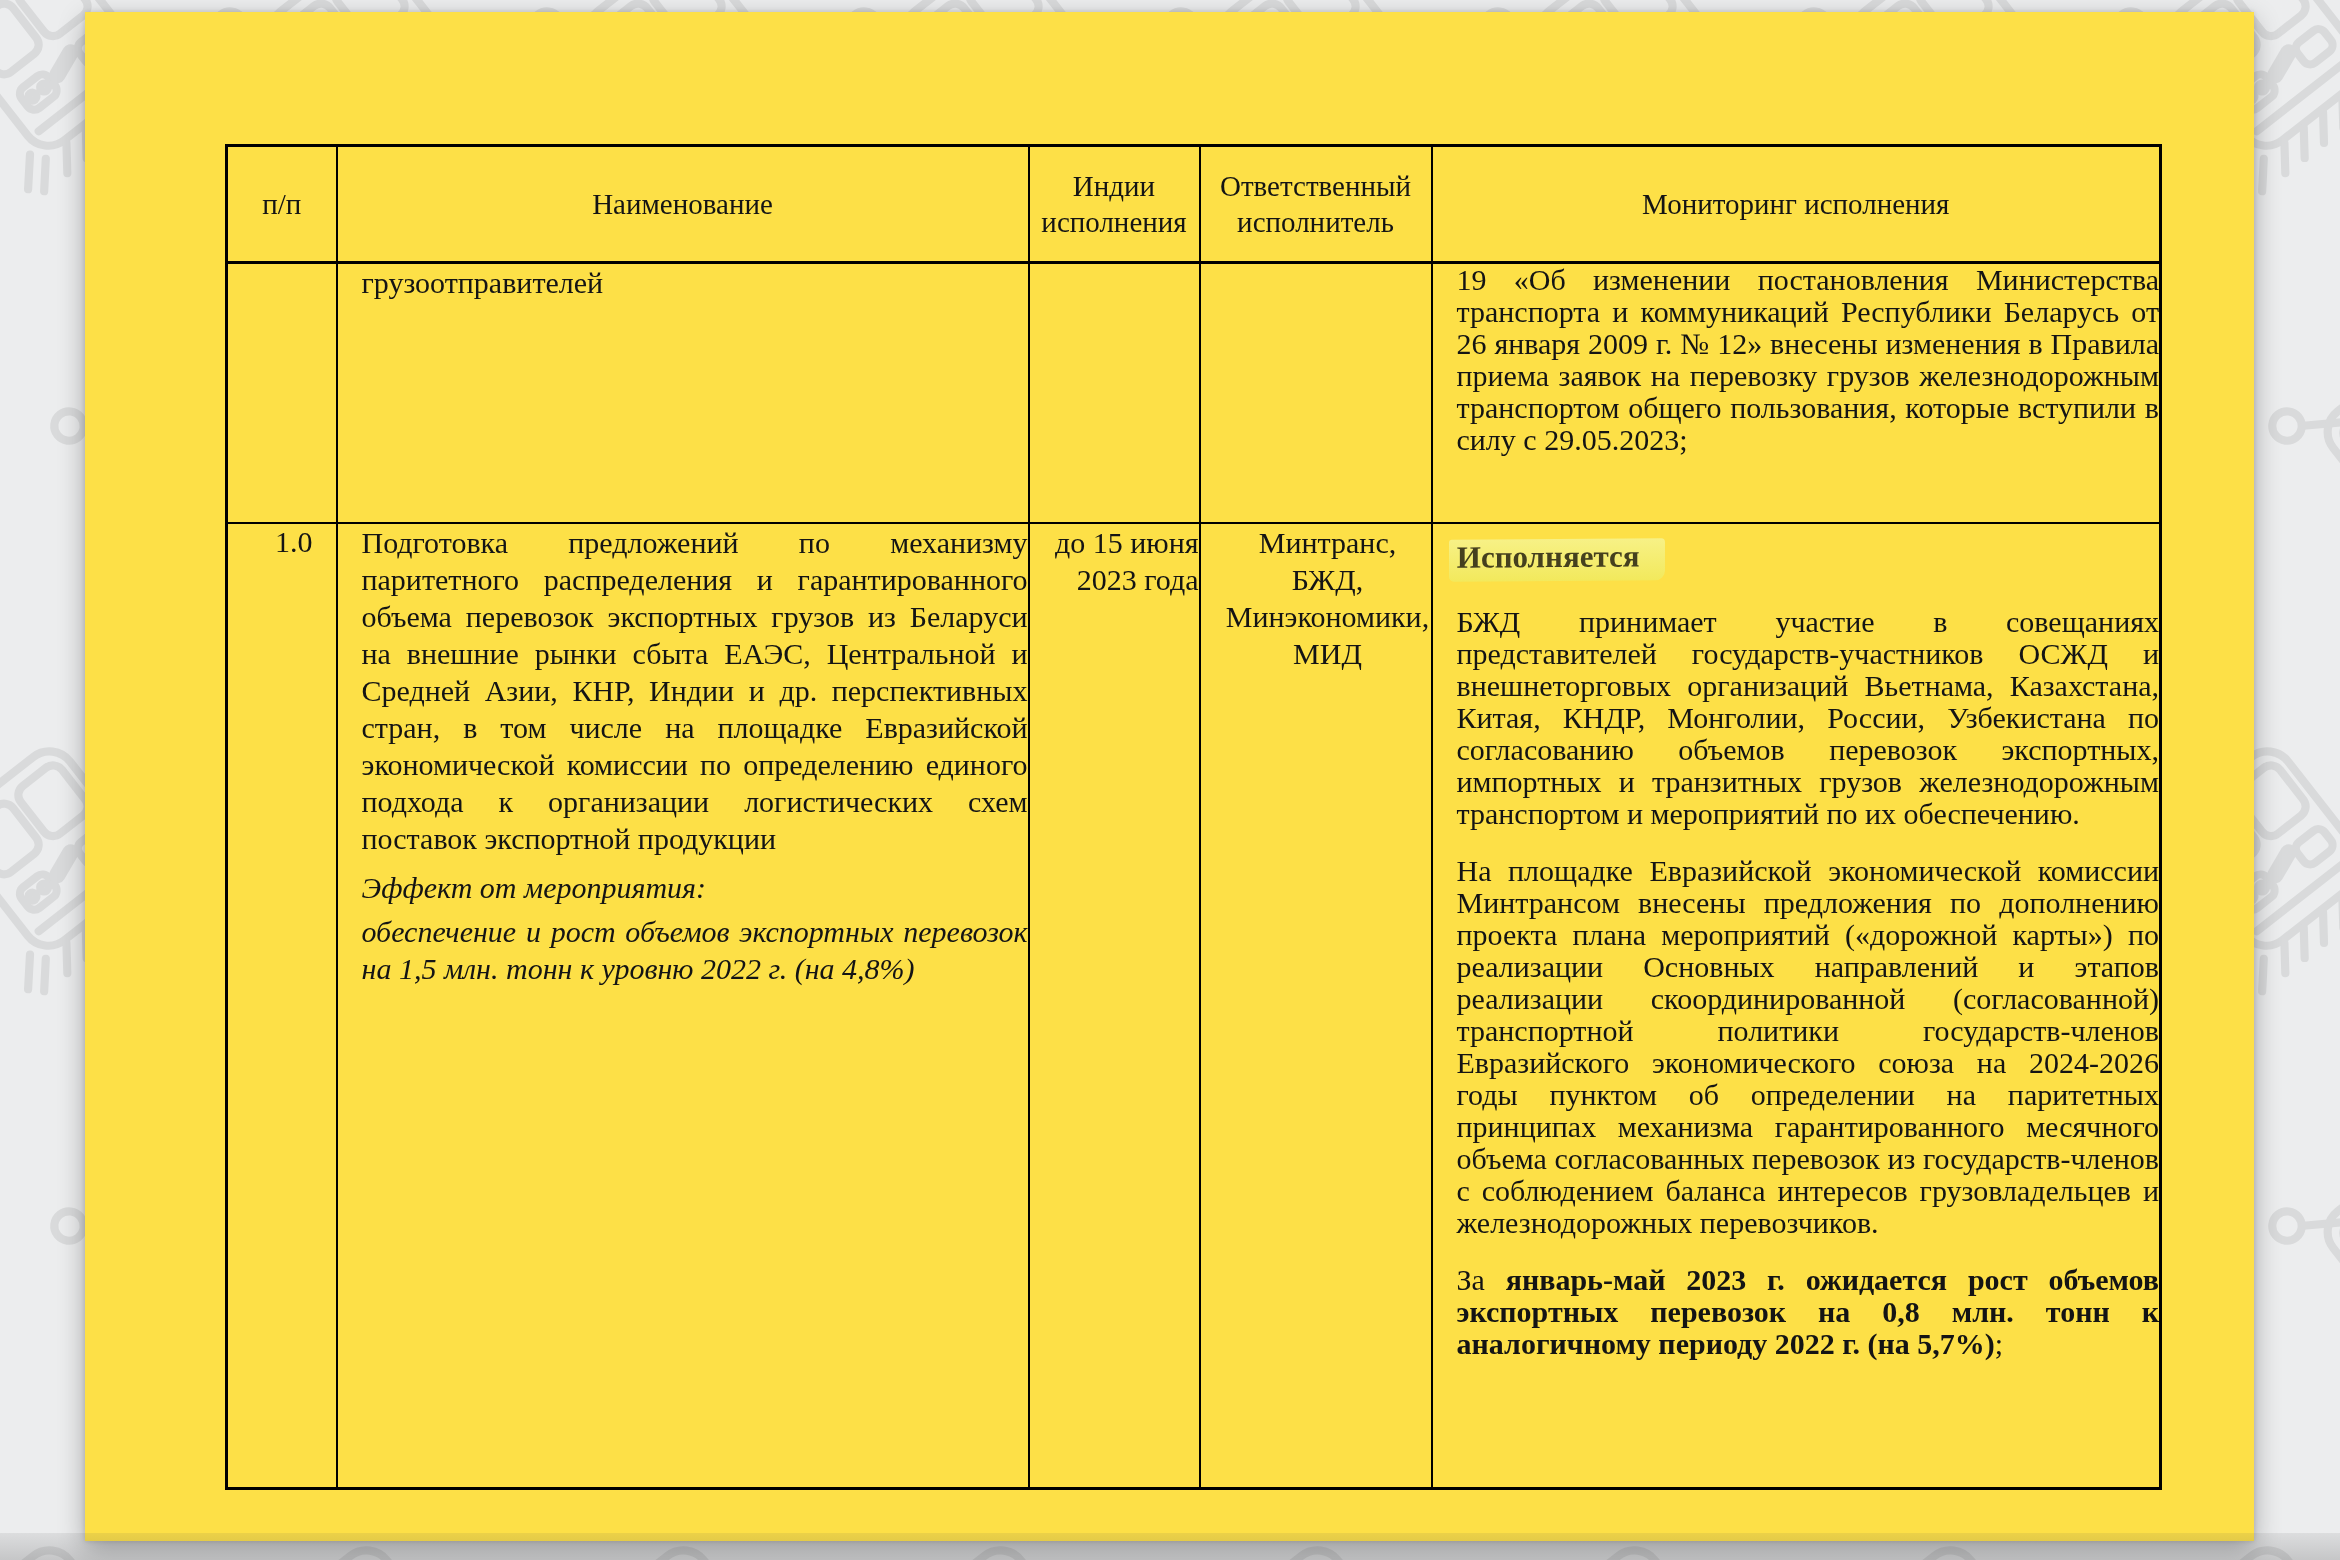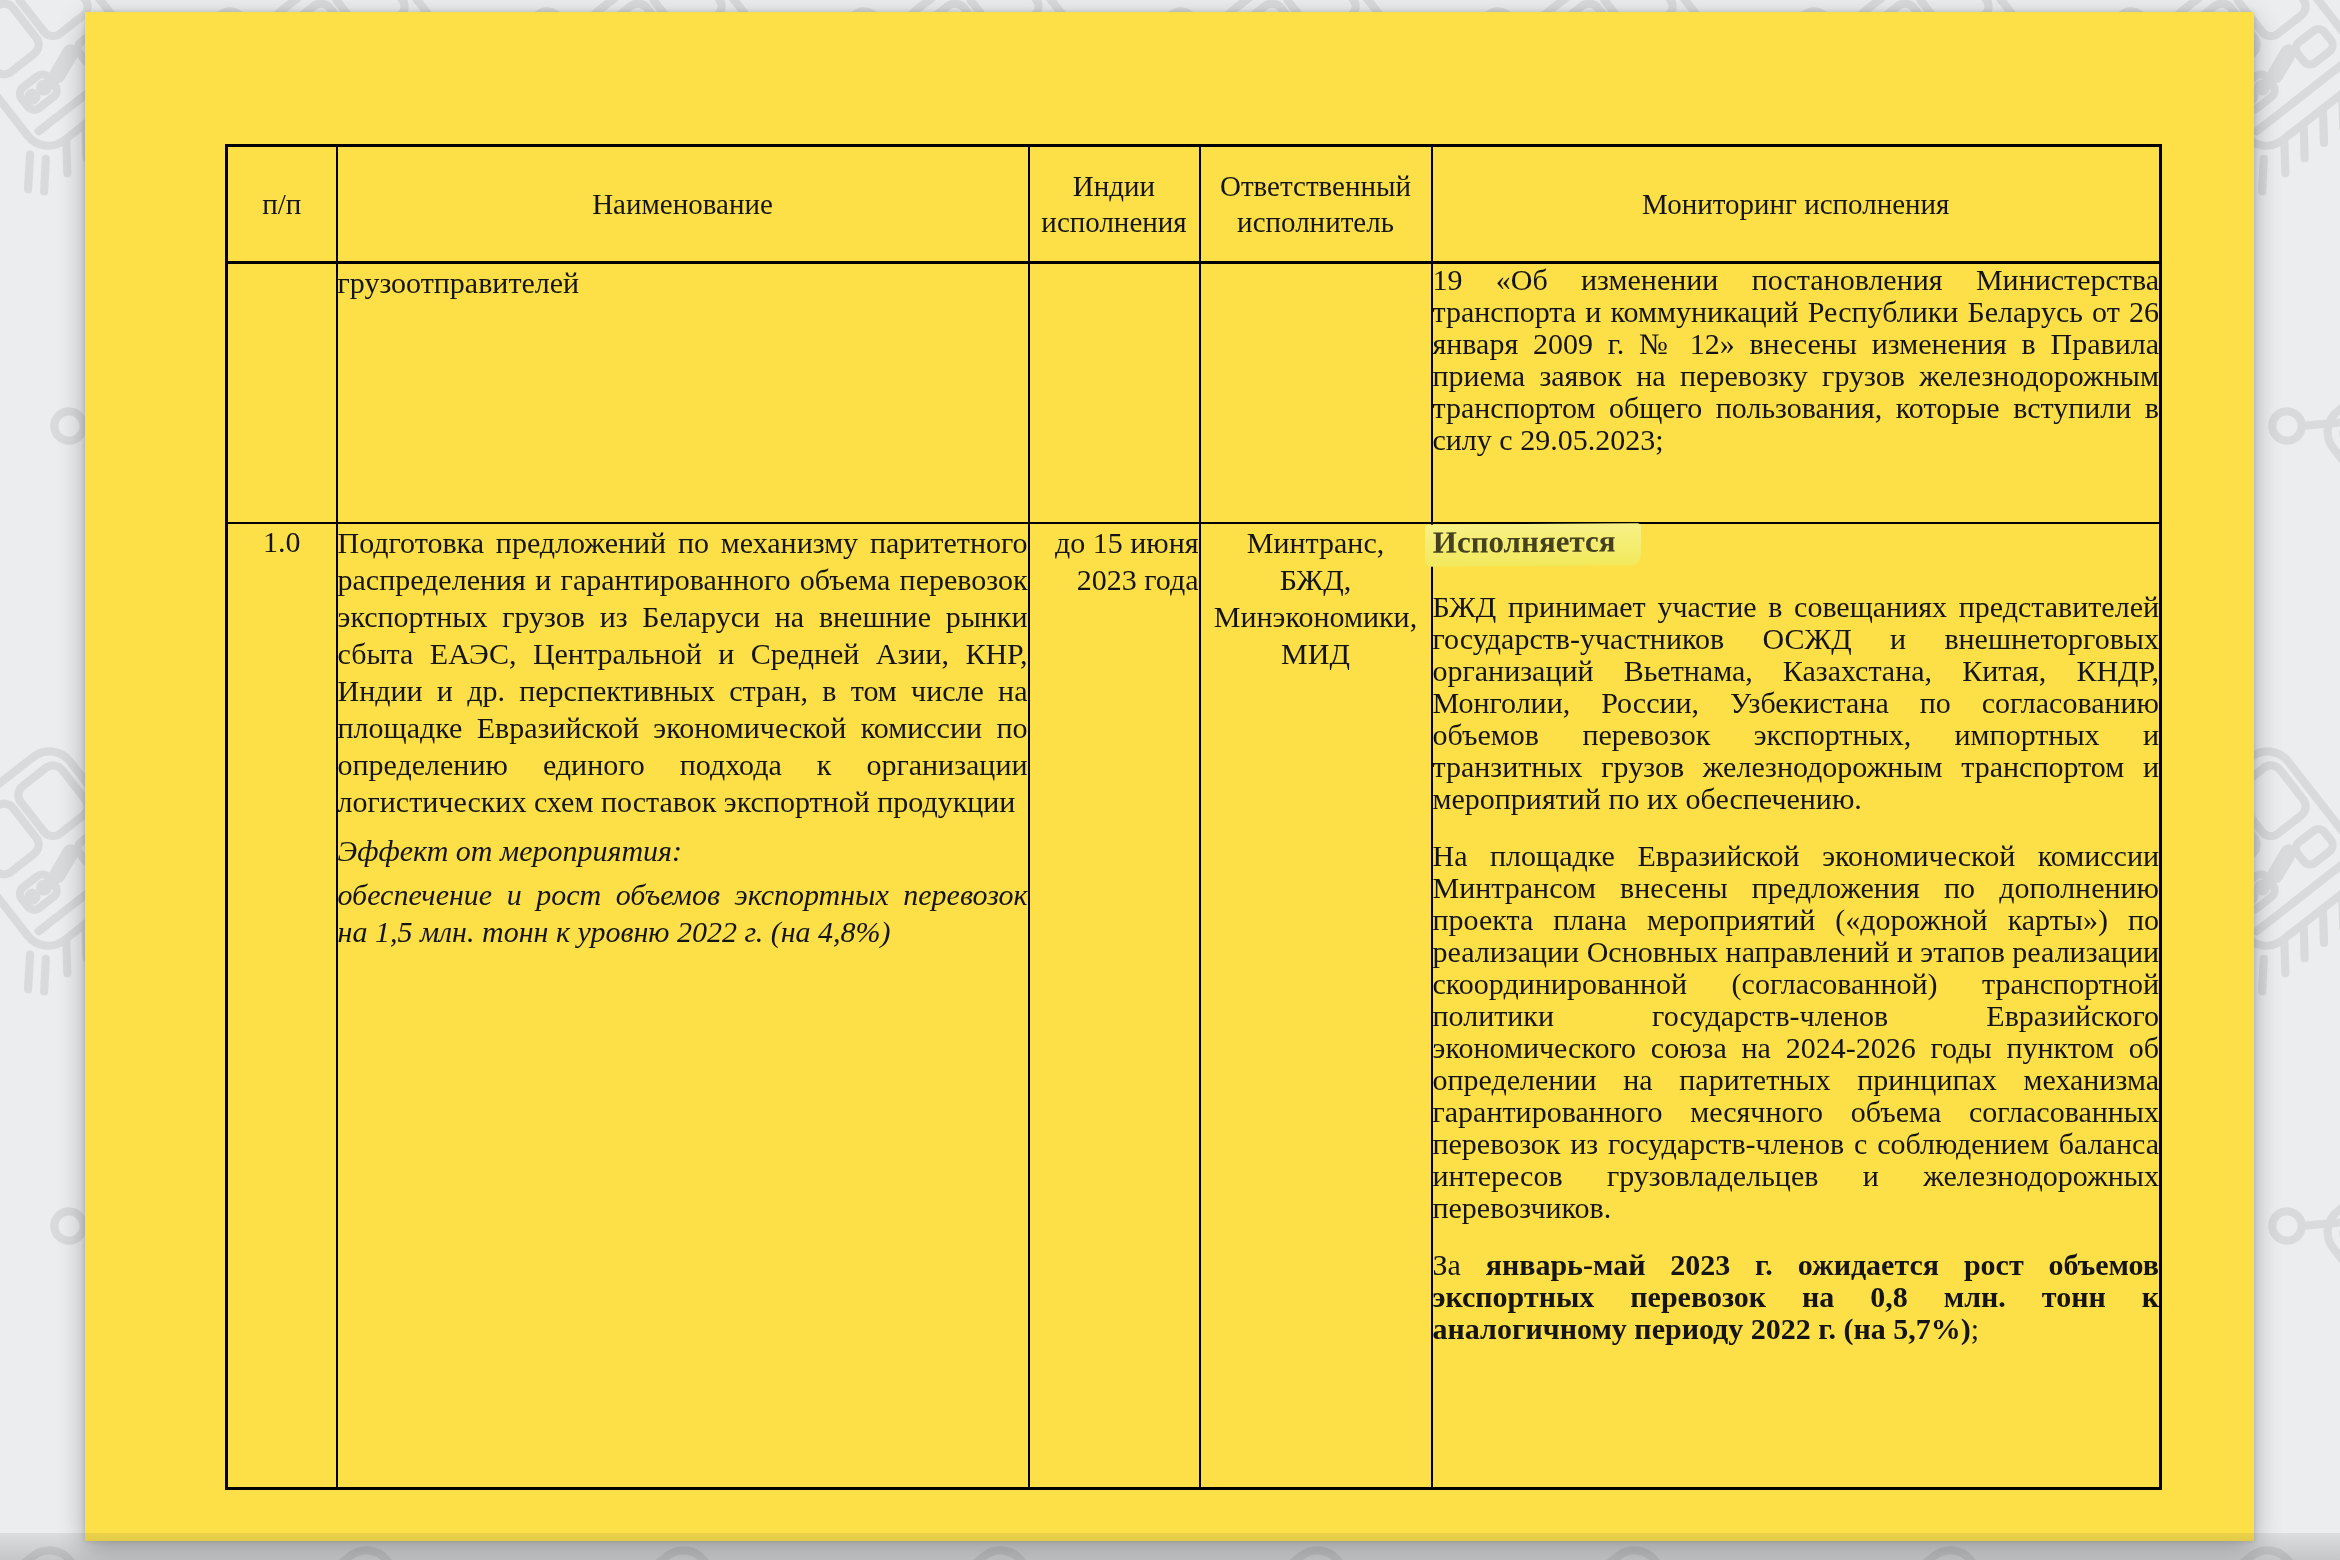--- a/index.html
+++ b/index.html
@@ -32,34 +32,34 @@
     border-collapse:collapse;table-layout:fixed;
     border:3.9px solid #000;
   }
   .doc-table th,.doc-table td{border:2.9px solid #000;padding:0;}
   .doc-table thead th{
     border-bottom:3.9px solid #000;
     font-weight:normal;font-size:29px;line-height:36px;
     text-align:center;vertical-align:middle;
     padding:3.9px 7.8px;height:107px;
   }
-  .doc-table tbody td{vertical-align:top;font-size:30px;}
+  .doc-table tbody td{vertical-align:top;font-size:30px;padding-left:24px;}
   tr.row-cont{height:260px;}
   tr.row-main{height:966px;}
   .c-num{text-align:center;padding-top:8.8px;line-height:36px;}
   .c-name{padding:7.8px 9.8px 0 11.7px;line-height:37px;}
   .c-deadline{text-align:right;padding-top:7.8px;line-height:37px;margin-left:40px;}
   .c-exec{text-align:center;padding-top:7.8px;line-height:37px;}
   .c-mon{padding:7.8px 9.8px 0 13.7px;line-height:32px;}
   p{margin:0;}
   .just{text-align:justify;}
   .effect-label{font-style:italic;margin-top:11.7px;}
   .effect-text{font-style:italic;margin-top:7.8px;}
   .c-mon p.para{margin-top:25px;}
-  .status-line{margin-top:0;}
+  .status-line{margin-top:15px;}
   .status-hl{
     display:inline-block;font-weight:bold;color:#45401e;font-size:31px;
     background:linear-gradient(#f7f186,#f2e95c);
     padding:2px 25px 7.8px 7.8px;margin-left:-7.8px;
     border-radius:2.9px 3.9px 9.8px 4.9px;
     transform:skewY(-0.4deg);
   }
   .bold-run{font-weight:bold;}
 </style>
 </head>

